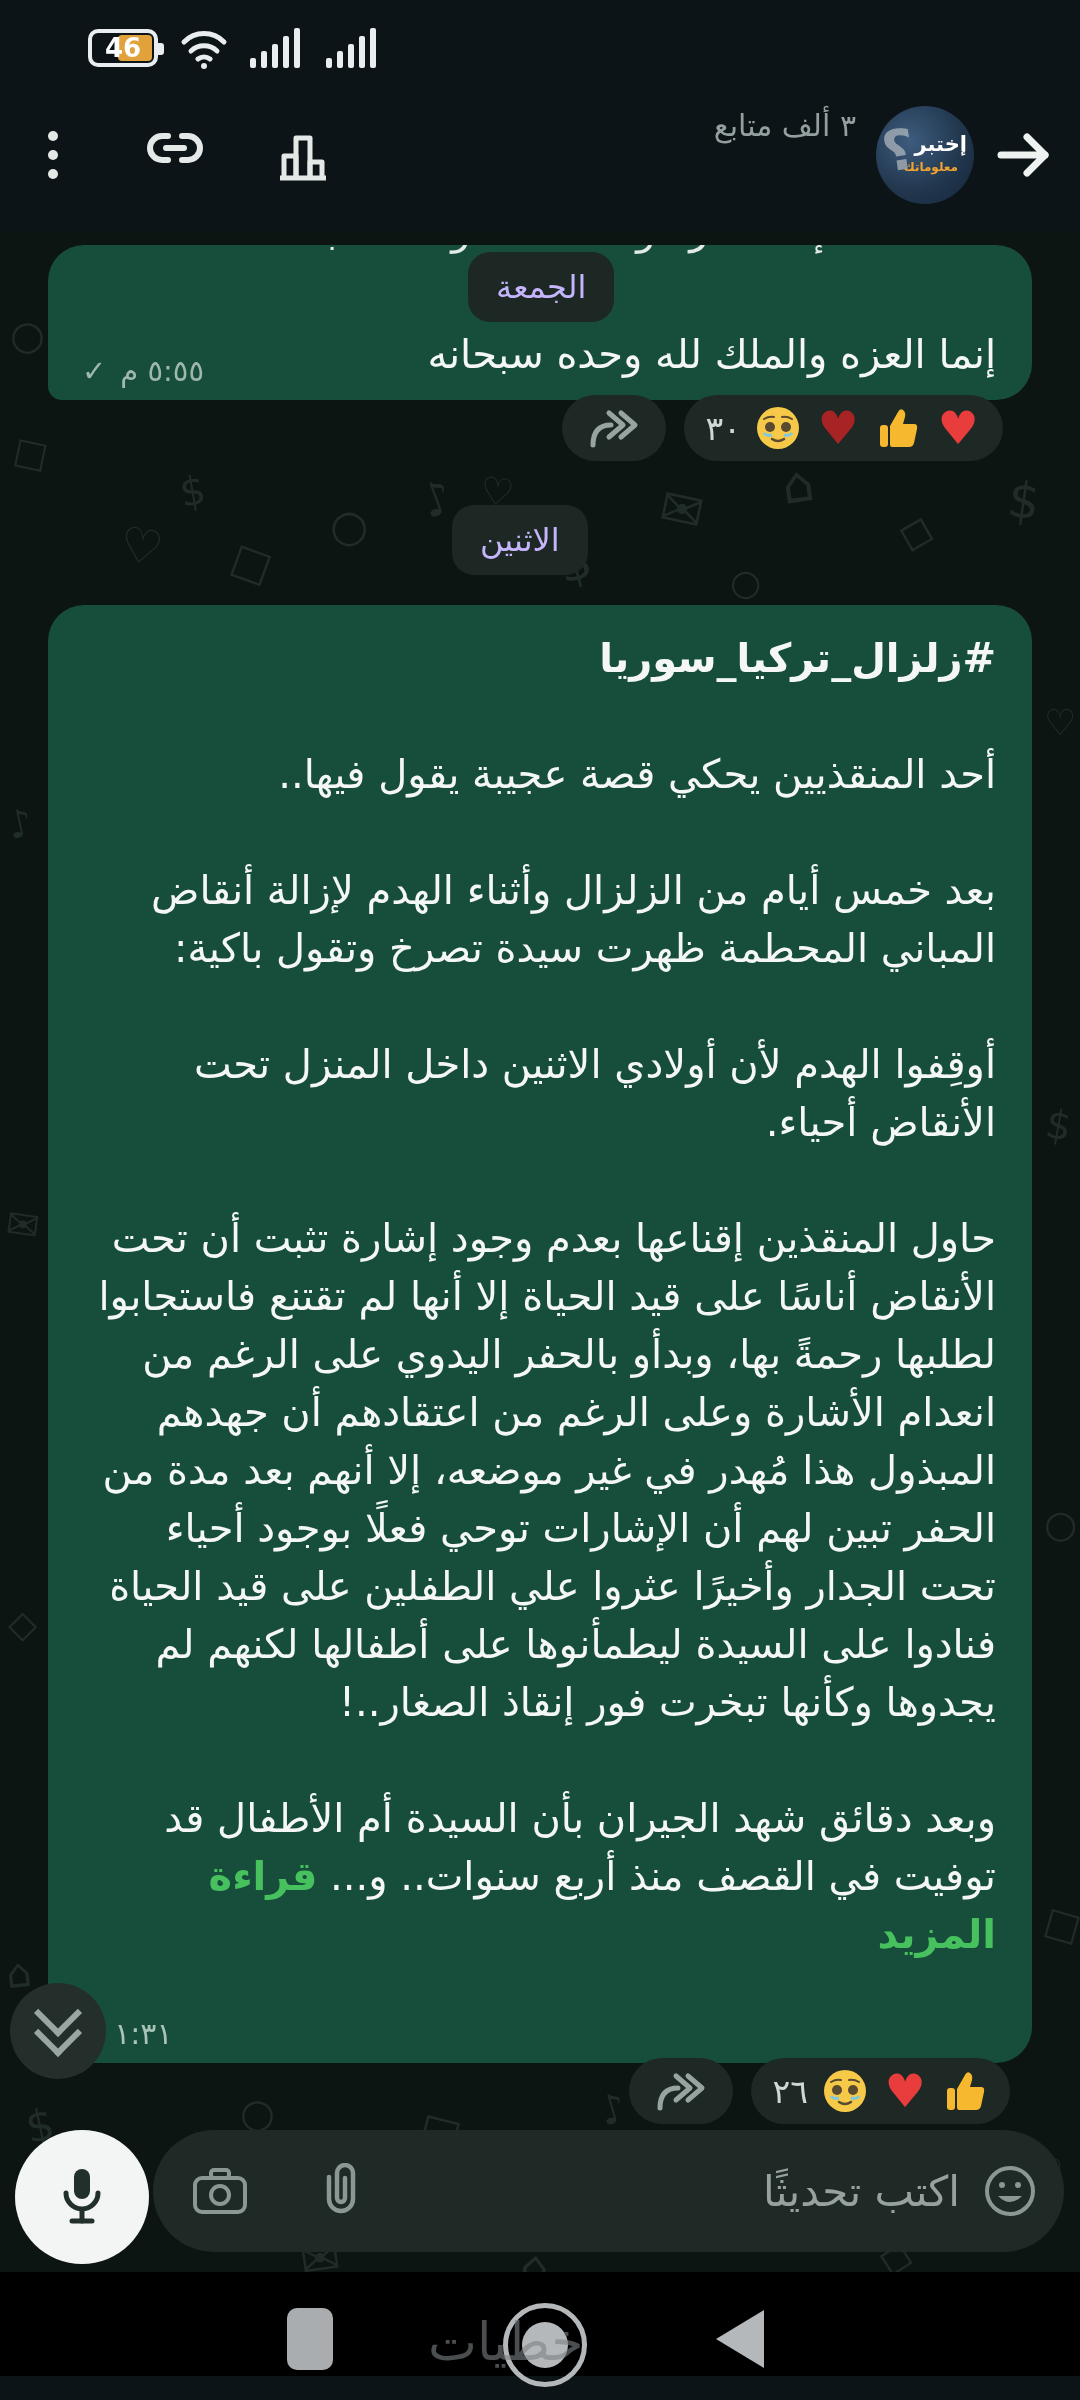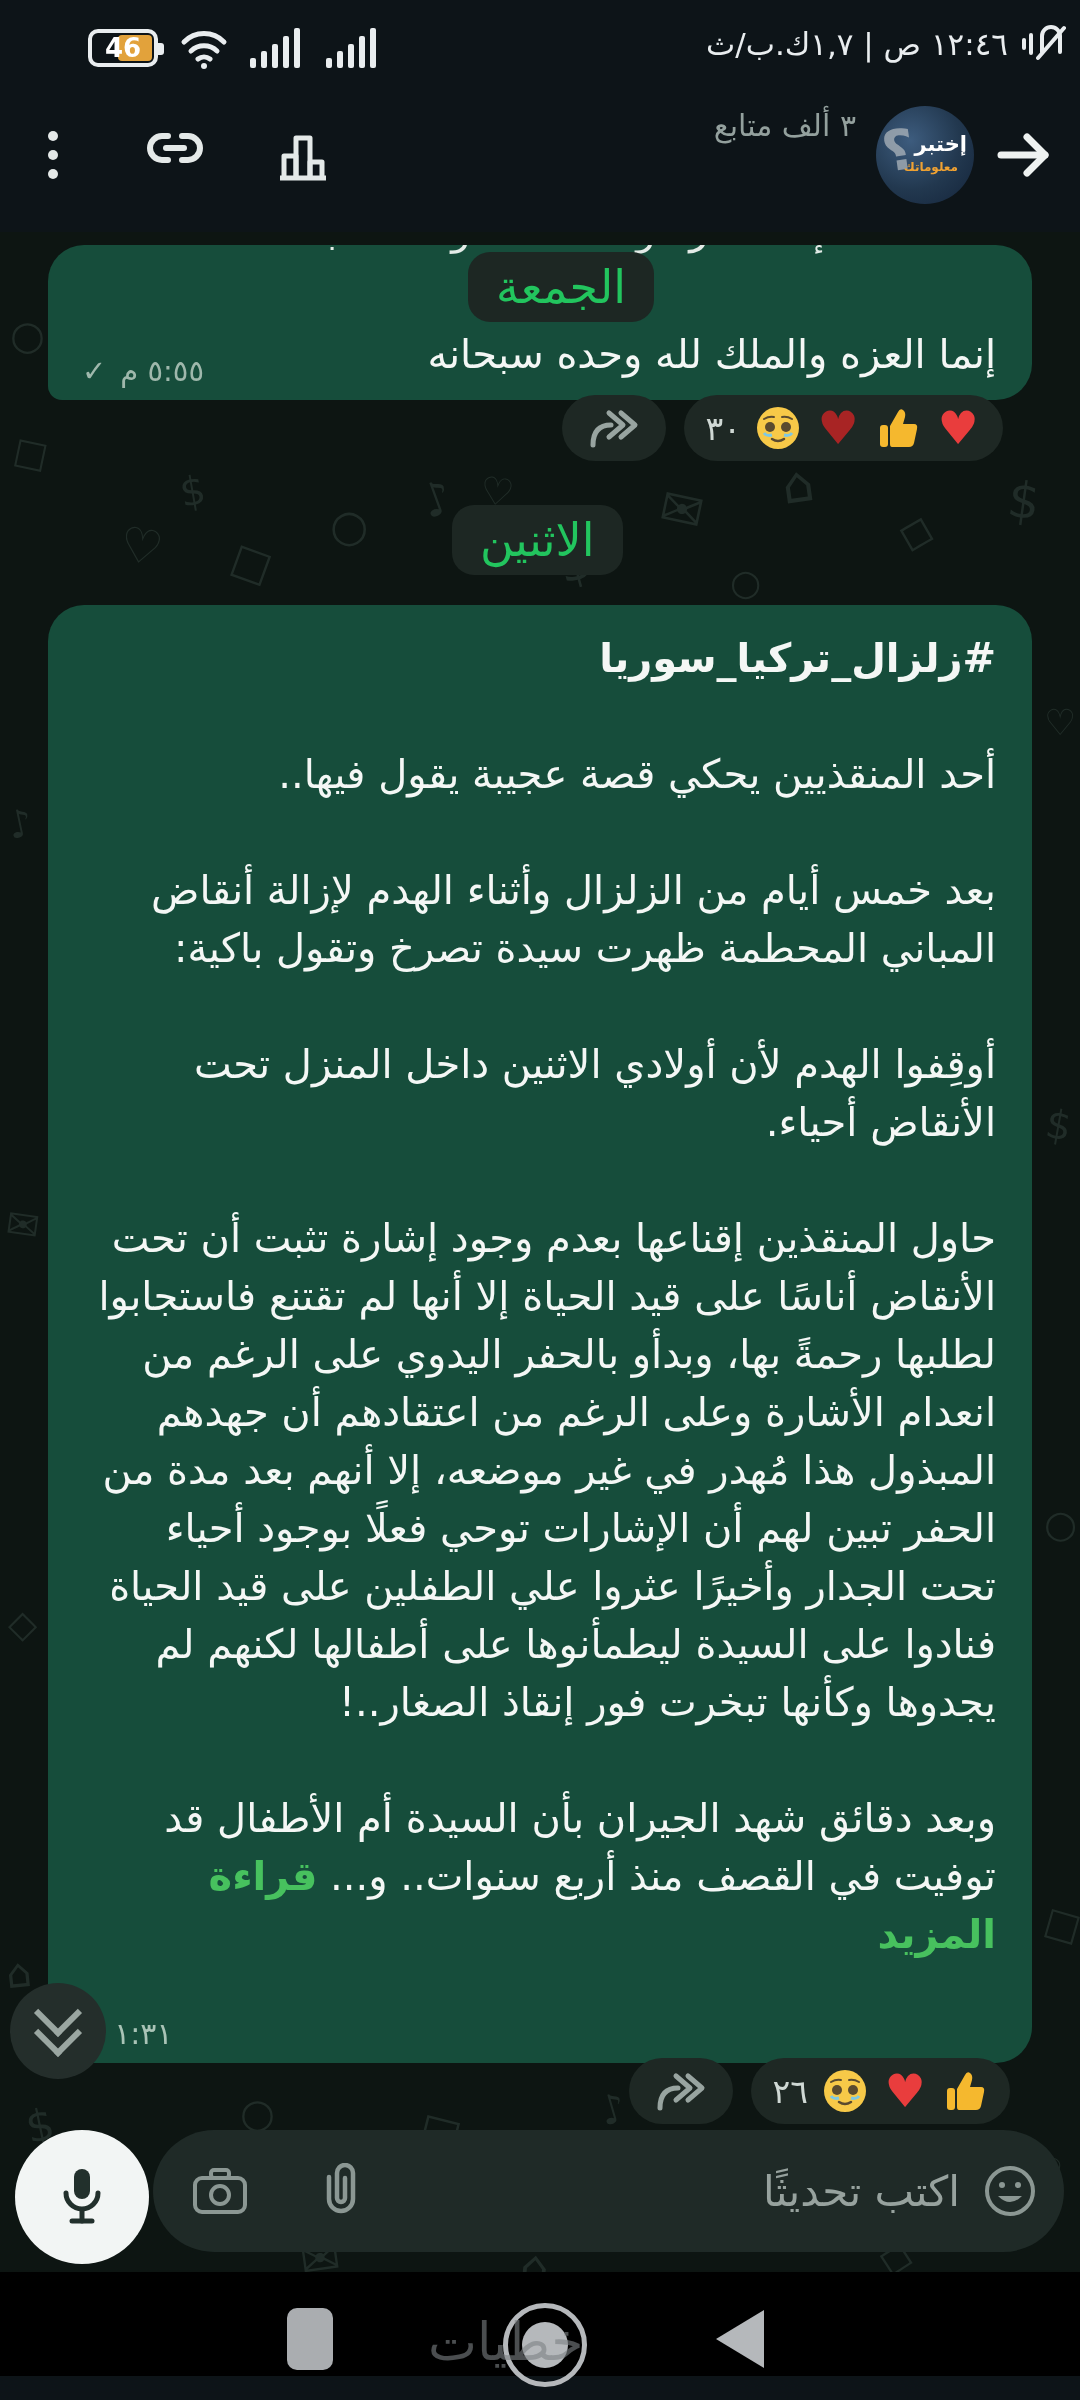--- a/index.html
+++ b/index.html
@@ -30,22 +30,22 @@
   .hd-title { color:#f3f6f5; font-size:42px; font-weight:bold; white-space:nowrap; }
   .hd-sub { color:#93a09d; font-size:30px; margin-top:0; }
   .hd-icon { position:absolute; top:48px; color:#e4e9e8; }
   .hd-chart { left:272px; } .hd-link { left:142px; } .hd-dots { left:48px; top:44px; }
   .vdots span { display:block; width:10px; height:10px; border-radius:50%; background:#e4e9e8; margin:9px 0; }
 
   
   .chat { position:absolute; top:232px; left:0; width:100%; height:2040px; background:#0d1512; overflow:hidden; }
   .doodle { position:absolute; color:#31403a; opacity:.55; user-select:none; }
 
-  .date-chip { position:absolute; background:#1d2723; color:#22c55e; font-size:46px;
-               padding:8px 28px; border-radius:22px; z-index:10; }
+  .date-chip { position:absolute; background:#1d2723; color:#c4b5fd; font-size:32px;
+               padding:16px 28px; border-radius:22px; z-index:10; }
 
   .bubble { position:absolute; left:48px; right:48px; background:#164d3b; border-radius:36px; overflow:hidden; }
   .bubble1 { top:13px; height:155px; border-bottom-left-radius:14px; }
   .clip-row { position:absolute; top:-44px; left:36px; right:36px; height:58px; line-height:58px;
               color:#eef4f1; font-size:40px; text-align:center; opacity:.95; }
   .msg1-text { position:absolute; top:86px; right:36px; color:#f4f7f5; font-size:40px; }
   .msg-meta { position:absolute; left:34px; bottom:12px; display:flex; align-items:center; gap:14px;
               color:#9fb8ac; font-size:29px; direction:rtl; }
 
   .reactions-row { position:absolute; display:flex; align-items:center; gap:18px; direction:rtl; z-index:5; }
@@ -124,31 +124,20 @@
       </span>
       <span class="sb-icon">
         <svg width="56" height="44" viewBox="0 0 56 44" fill="#e9edef">
           <rect x="0" y="32" width="6" height="10" rx="2"></rect>
             <rect x="11" y="25" width="6" height="17" rx="2"></rect>
           <rect x="22" y="18" width="6" height="24" rx="2"></rect>
             <rect x="33" y="10" width="6" height="32" rx="2"></rect>
           <rect x="44" y="2" width="6" height="40" rx="2"></rect>
         </svg>
       </span>
-    </div>
-    <div class="sb-right">
-      <span class="sb-icon">
-        <svg width="46" height="44" viewBox="0 0 46 44" fill="none" stroke="#e9edef" stroke-width="4" stroke-linecap="round">
-          <rect x="2" y="16" width="4" height="12" rx="2" fill="#e9edef" stroke="none"></rect>
-          <rect x="9" y="11" width="4" height="22" rx="2" fill="#e9edef" stroke="none"></rect>
-          <path d="M22 30 V14 a9 9 0 0 1 18 0 v16"></path>
-          <line x1="18" y1="36" x2="44" y2="6"></line>
-        </svg>
-      </span>
-      <span>١٢:٤٦ ص | ١,٧ك.ب/ث</span>
     </div>
   </div>
 
   <div class="header">
     <div class="back-btn">
       <svg width="60" height="48" viewBox="0 0 60 48" fill="none" stroke="#eef2f1" stroke-width="7" stroke-linecap="round" stroke-linejoin="round">
         <line x1="6" y1="24" x2="50" y2="24"></line>
           <polyline points="32,6 50,24 32,42"></polyline>
       </svg>
     </div>

